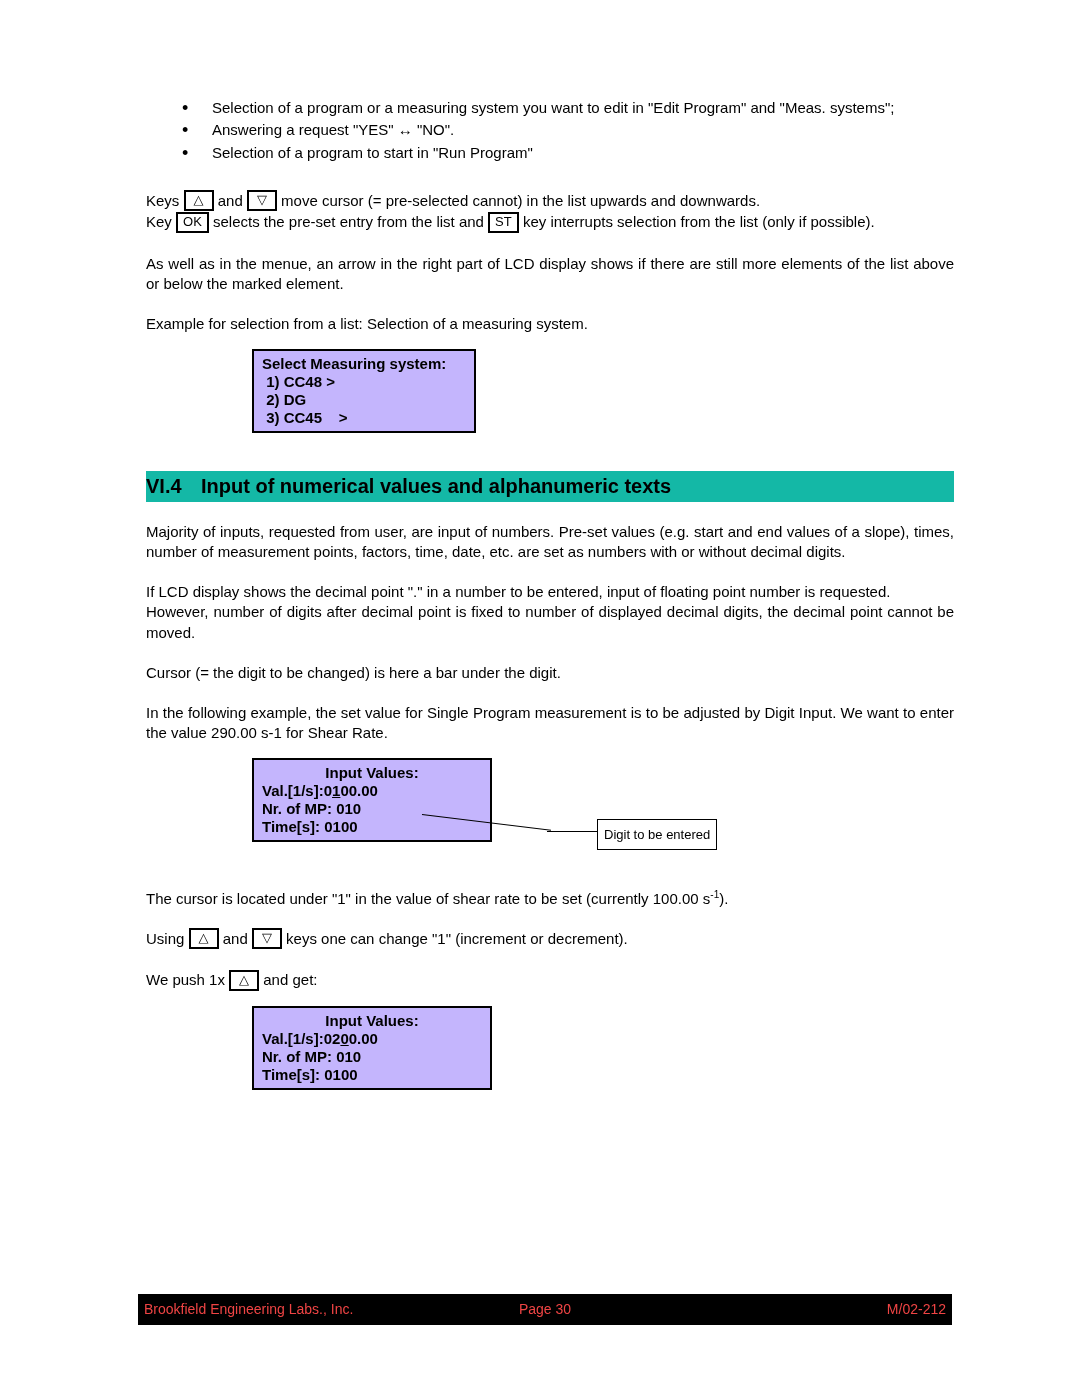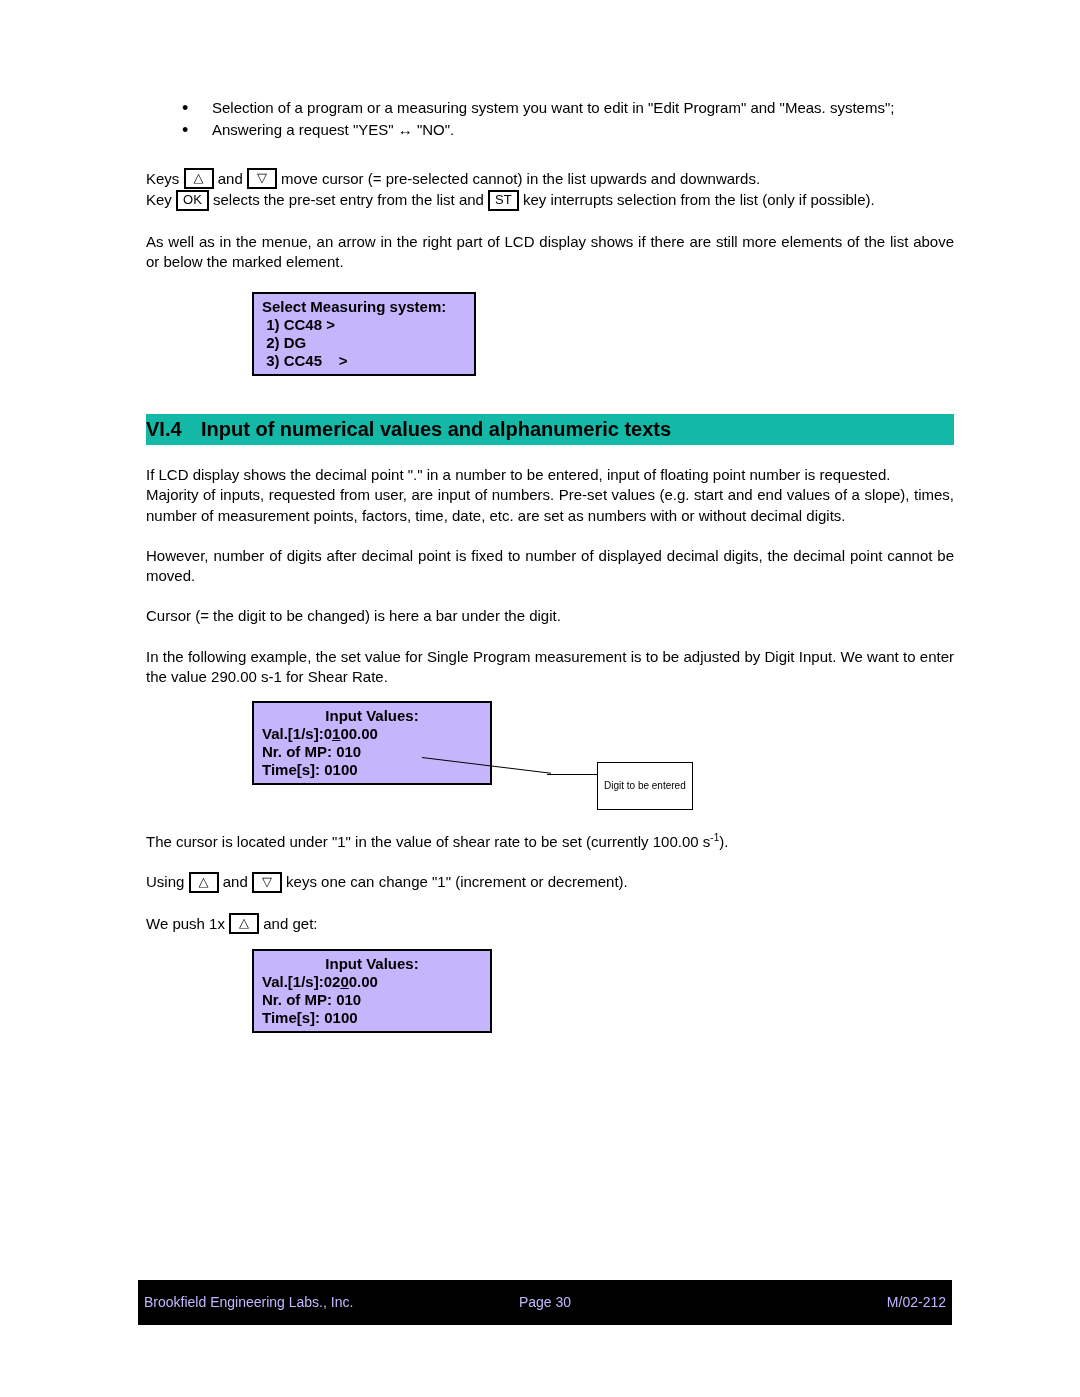--- a/index.html
+++ b/index.html
@@ -109,89 +109,91 @@
     top: 73px;
     width: 50px;
     height: 1px;
     background: #000;
   }
   .callout {
     position: absolute;
     left: 345px;
     top: 61px;
     border: 1px solid #000;
-    padding: 16px 6px;
-    font-size: 10px;
+    padding: 6px 6px;
+    font-size: 13px;
   }
 
   .footer-bar {
     position: absolute;
     left: 132px;
     right: 122px;
     bottom: 86px;
     background: #000;
-    color: #c4b5fd;
+    color: #ef4444;
     font-size: 14px;
-    padding: 13px 6px;
+    padding: 6px 6px;
     display: flex;
     justify-content: space-between;
     align-items: center;
   }
   .footer-bar .center {
     position: absolute;
     left: 50%;
     transform: translateX(-50%);
   }
   .underline-digit { text-decoration: underline; }
   sup { font-size: 10px; }
 </style>
 </head>
 <body>
 
 <div class="page">
 
   <ul class="bullets">
     <li>Selection of a program or a measuring system you want to edit in "Edit Program" and "Meas. systems";</li>
     <li>Answering a request "YES" ↔ "NO".</li>
+    <li>Selection of a program to start in "Run Program"</li>
   </ul>
 
   <div style="margin-bottom:0;">
     <span>Keys</span>
     <span class="key">△</span>
     <span> and </span>
     <span class="key">▽</span>
     <span> move cursor (= pre-selected cannot) in the list upwards and downwards.</span>
   </div>
   <div class="para" style="text-align:justify;">
     <span>Key </span>
     <span class="key">OK</span>
     <span> selects the pre-set entry from the list and </span>
     <span class="key">ST</span>
     <span> key interrupts selection from the list (only if possible).</span>
   </div>
 
   <p class="para">As well as in the menue, an arrow in the right part of LCD display shows if there are still more elements of the list above or below the marked element.</p>
 
+  <p class="para" style="margin-bottom:14px;">Example for selection from a list: Selection of a measuring system.</p>
 
   <div style="margin:0 0 10px 106px;">
     <div class="lcd">
       <div class="row">Select Measuring system:</div>
       <div class="row"> 1) CC48 &gt;</div>
       <div class="row"> 2) DG</div>
       <div class="row"> 3) CC45    &gt;</div>
     </div>
   </div>
 
   <div class="section-heading">
     <span class="num">VI.4</span><span>Input of numerical values and alphanumeric texts</span>
   </div>
 
+  <p class="para">Majority of inputs, requested from user, are input of numbers. Pre-set values (e.g. start and end values of a slope), times, number of measurement points, factors, time, date, etc. are set as numbers with or without decimal digits.</p>
+
   <p class="para" style="margin-bottom:0;">If LCD display shows the decimal point "." in a number to be entered, input of floating point number is requested.</p>
-
-  <p class="para">Majority of inputs, requested from user, are input of numbers. Pre-set values (e.g. start and end values of a slope), times, number of measurement points, factors, time, date, etc. are set as numbers with or without decimal digits.</p>
   <p class="para">However, number of digits after decimal point is fixed to number of displayed decimal digits, the decimal point cannot be moved.</p>
 
   <p class="para">Cursor (= the digit to be changed) is here a bar under the digit.</p>
 
   <p class="para" style="margin-bottom:14px;">In the following example, the set value for Single Program measurement is to be adjusted by Digit Input. We want to enter the value 290.00 s-1 for Shear Rate.</p>
 
   <div class="diagram-wrap">
     <div class="lcd lcd-block">
       <div class="row" style="text-align:center;">Input Values:</div>
       <div class="row"><span>Val.[1/s]:0</span><span class="underline-digit">1</span><span>00.00</span></div>

